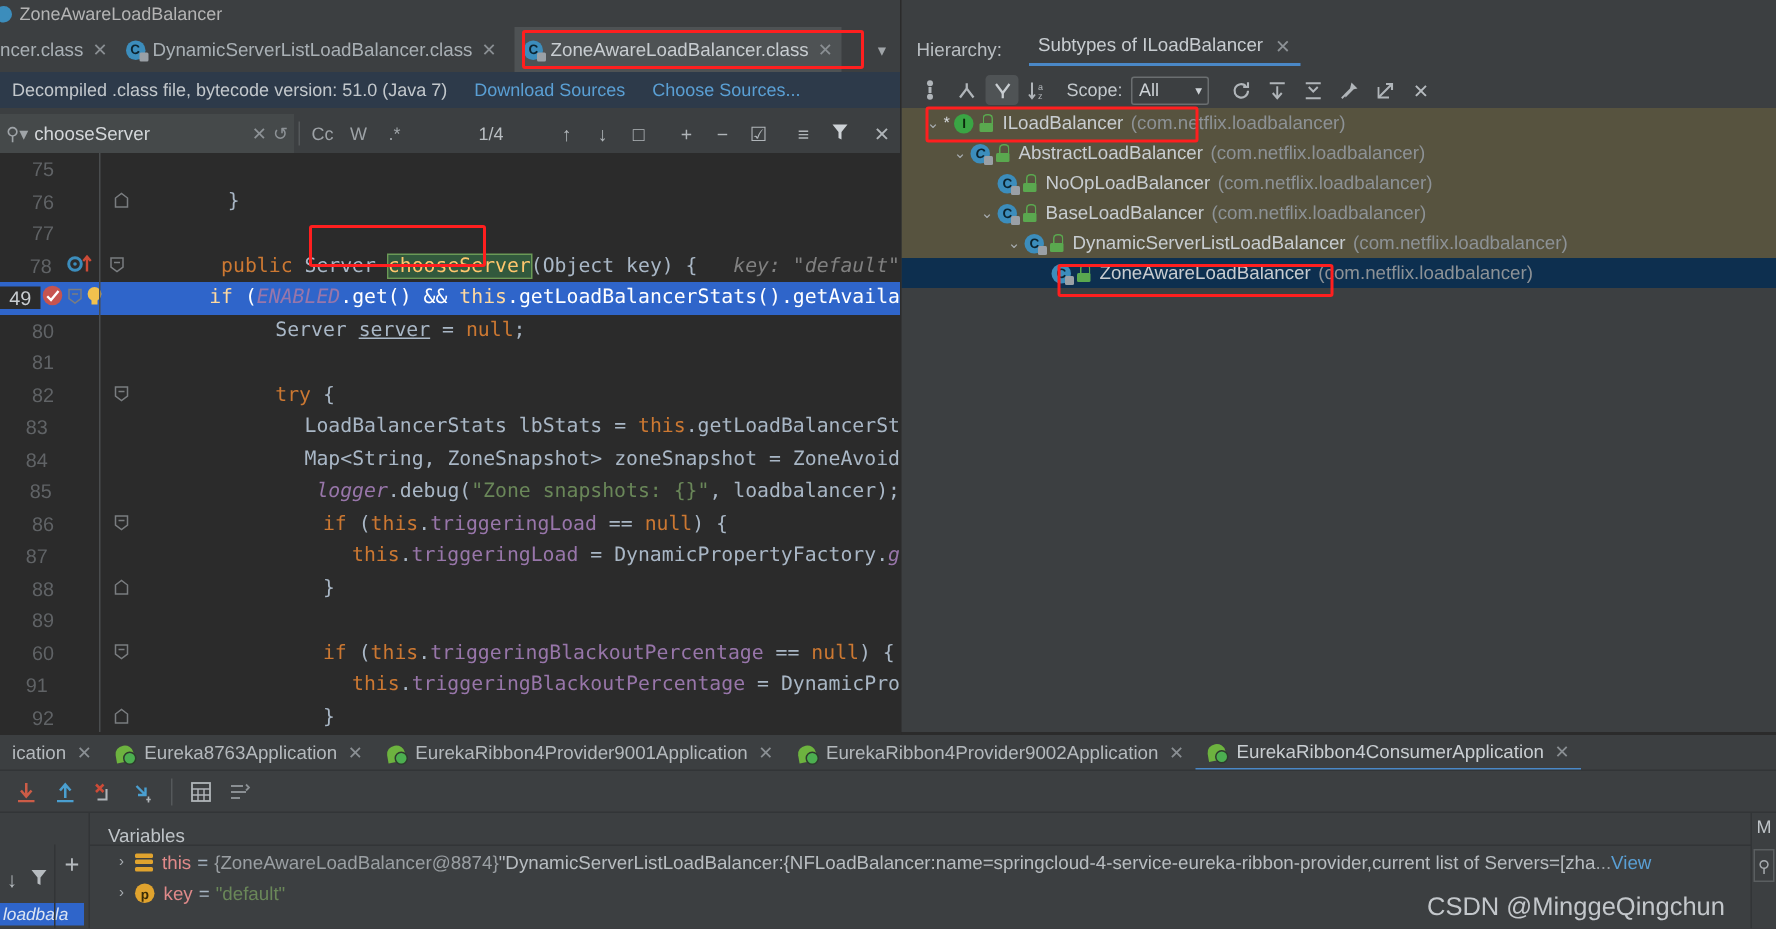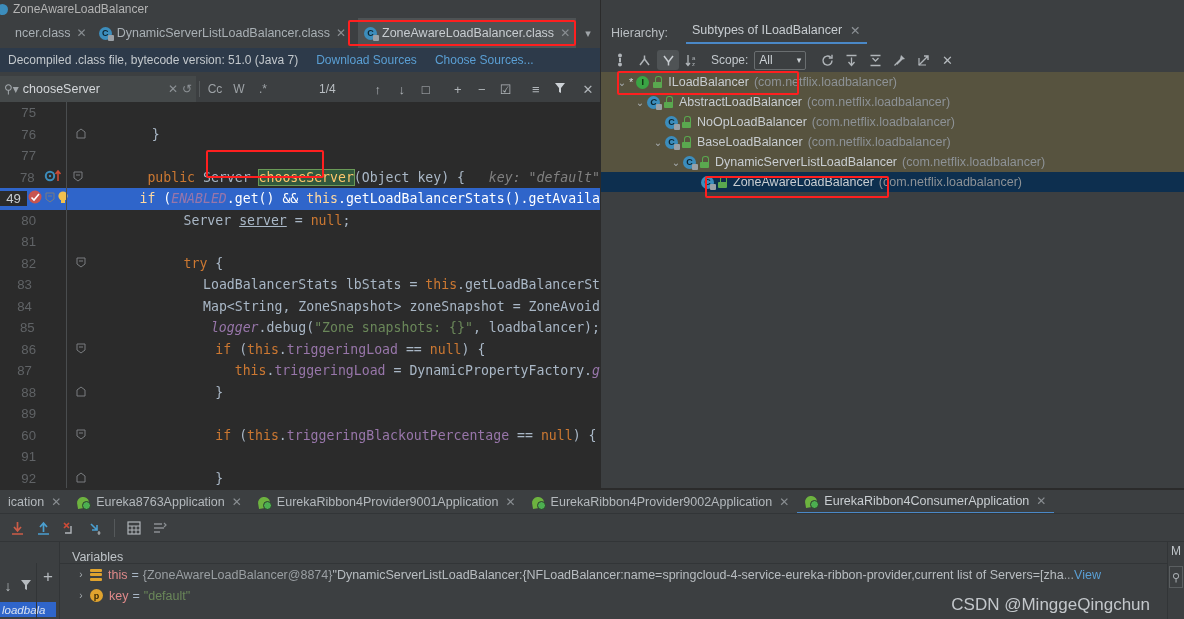--- a/index.html
+++ b/index.html
@@ -211,21 +211,21 @@
 <body>
 
 <div class="app">
 
   <div class="titlestrip">
     <span class="circ-ic"></span>
     <span class="tlabel">ZoneAwareLoadBalancer</span>
   </div>
 
   <div class="tabbar">
-    <div class="etab" style="padding-left:15px;">
+    <div class="etab" style="padding-left:0;">
       <span>ncer.class</span>
       <span class="x">✕</span>
     </div>
     <div class="etab">
       <span class="cls-ic">C</span>
       <span>DynamicServerListLoadBalancer.class</span>
       <span class="x">✕</span>
     </div>
     <div class="etab active" style="margin-left:6px;">
       <span class="cls-ic">C</span>
@@ -414,20 +414,21 @@
               <path d="M3 4 H7" stroke="#7a7d80" stroke-width="1"></path>
             </svg></div>
           <div class="gutter-bulb"></div>
           <div class="ctext mono">            <span class="k">if</span> <span class="t">(</span><span class="k">this</span><span class="t">.</span><span class="f">triggeringBlackoutPercentage</span> <span class="t">==</span> <span class="k">null</span><span class="t">) {</span></div>
         </div>
         <div class="cline">
           <div class="gutter-num">91</div>
           <div class="gutter-ic"></div>
           <div class="gutter-fold"></div>
           <div class="gutter-bulb"></div>
+          <div class="ctext mono">                <span class="k">this</span><span class="t">.</span><span class="f">triggeringBlackoutPercentage</span> <span class="t">=</span> <span class="t">DynamicPro</span></div>
         </div>
         <div class="cline">
           <div class="gutter-num">92</div>
           <div class="gutter-ic"></div>
           <div class="gutter-fold"><svg width="10" height="11" viewBox="0 0 10 11">
               <path d="M1 10 H9 V4 L5 1 L1 4 Z" fill="none" stroke="#7a7d80" stroke-width="1"></path>
             </svg></div>
           <div class="gutter-bulb"></div>
           <div class="ctext mono">            <span class="t">}</span></div>
         </div>

